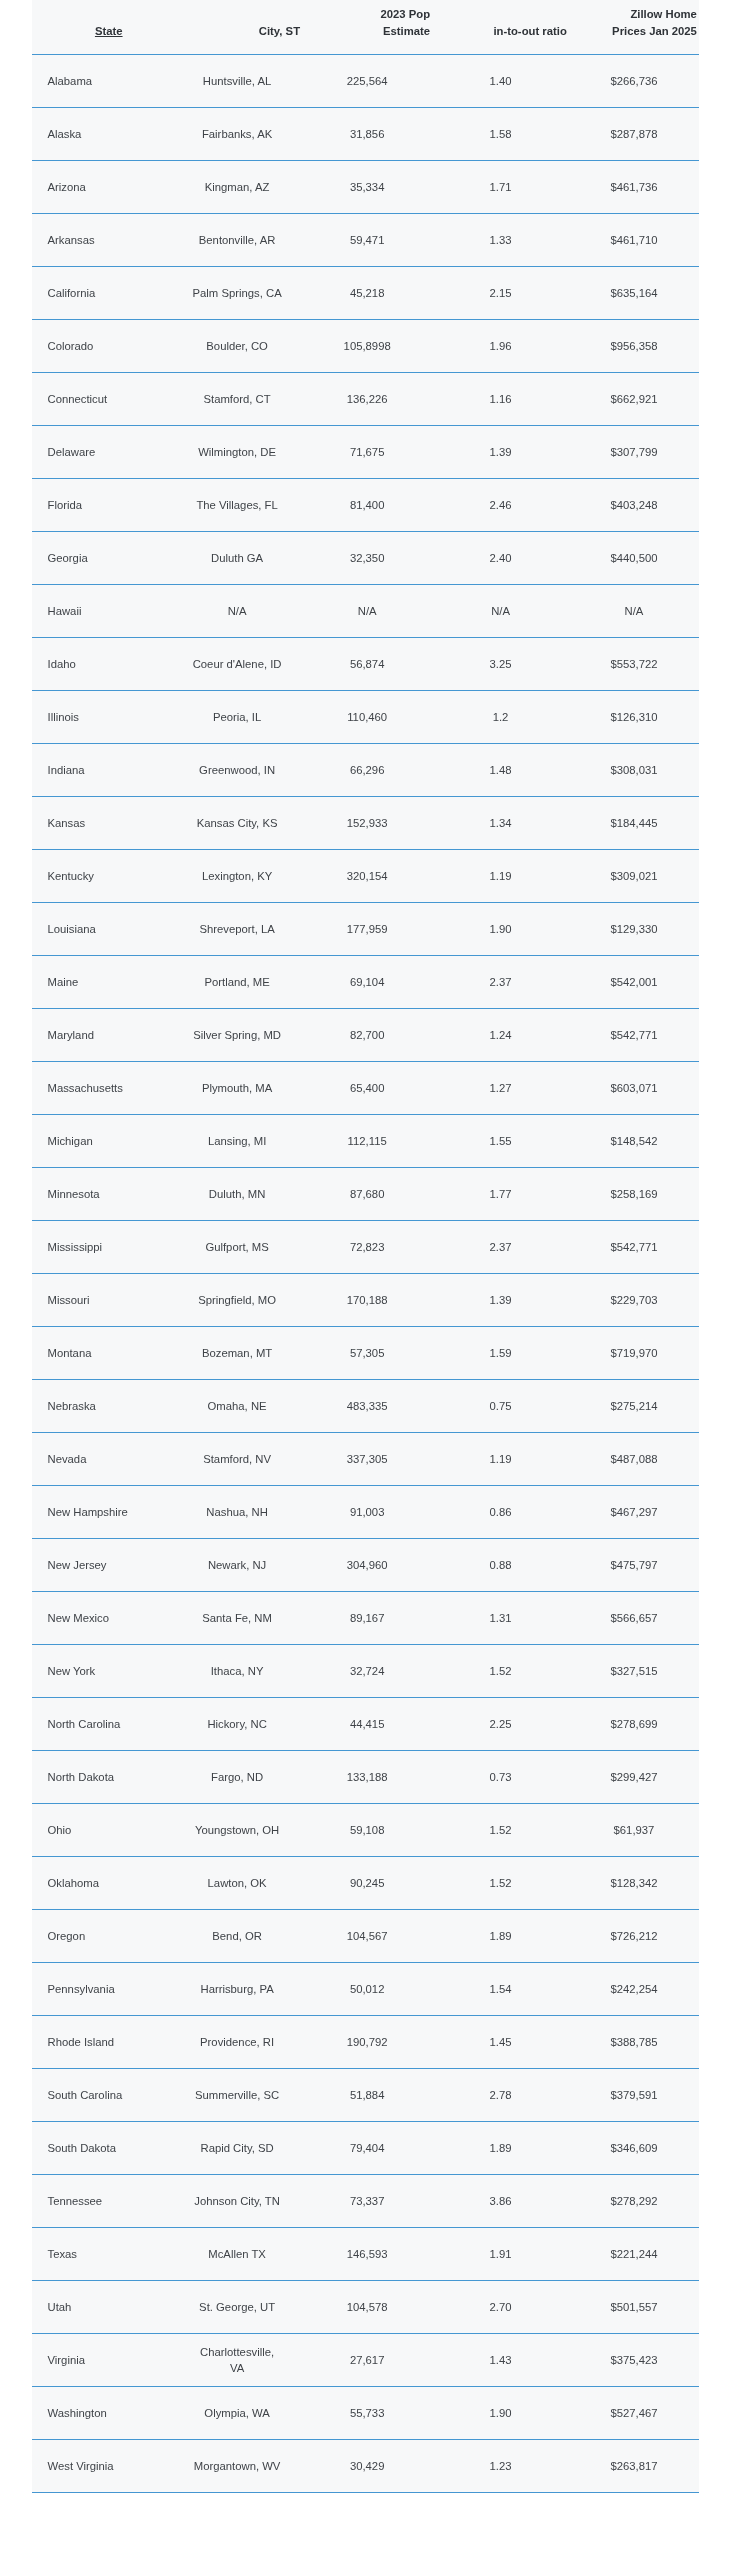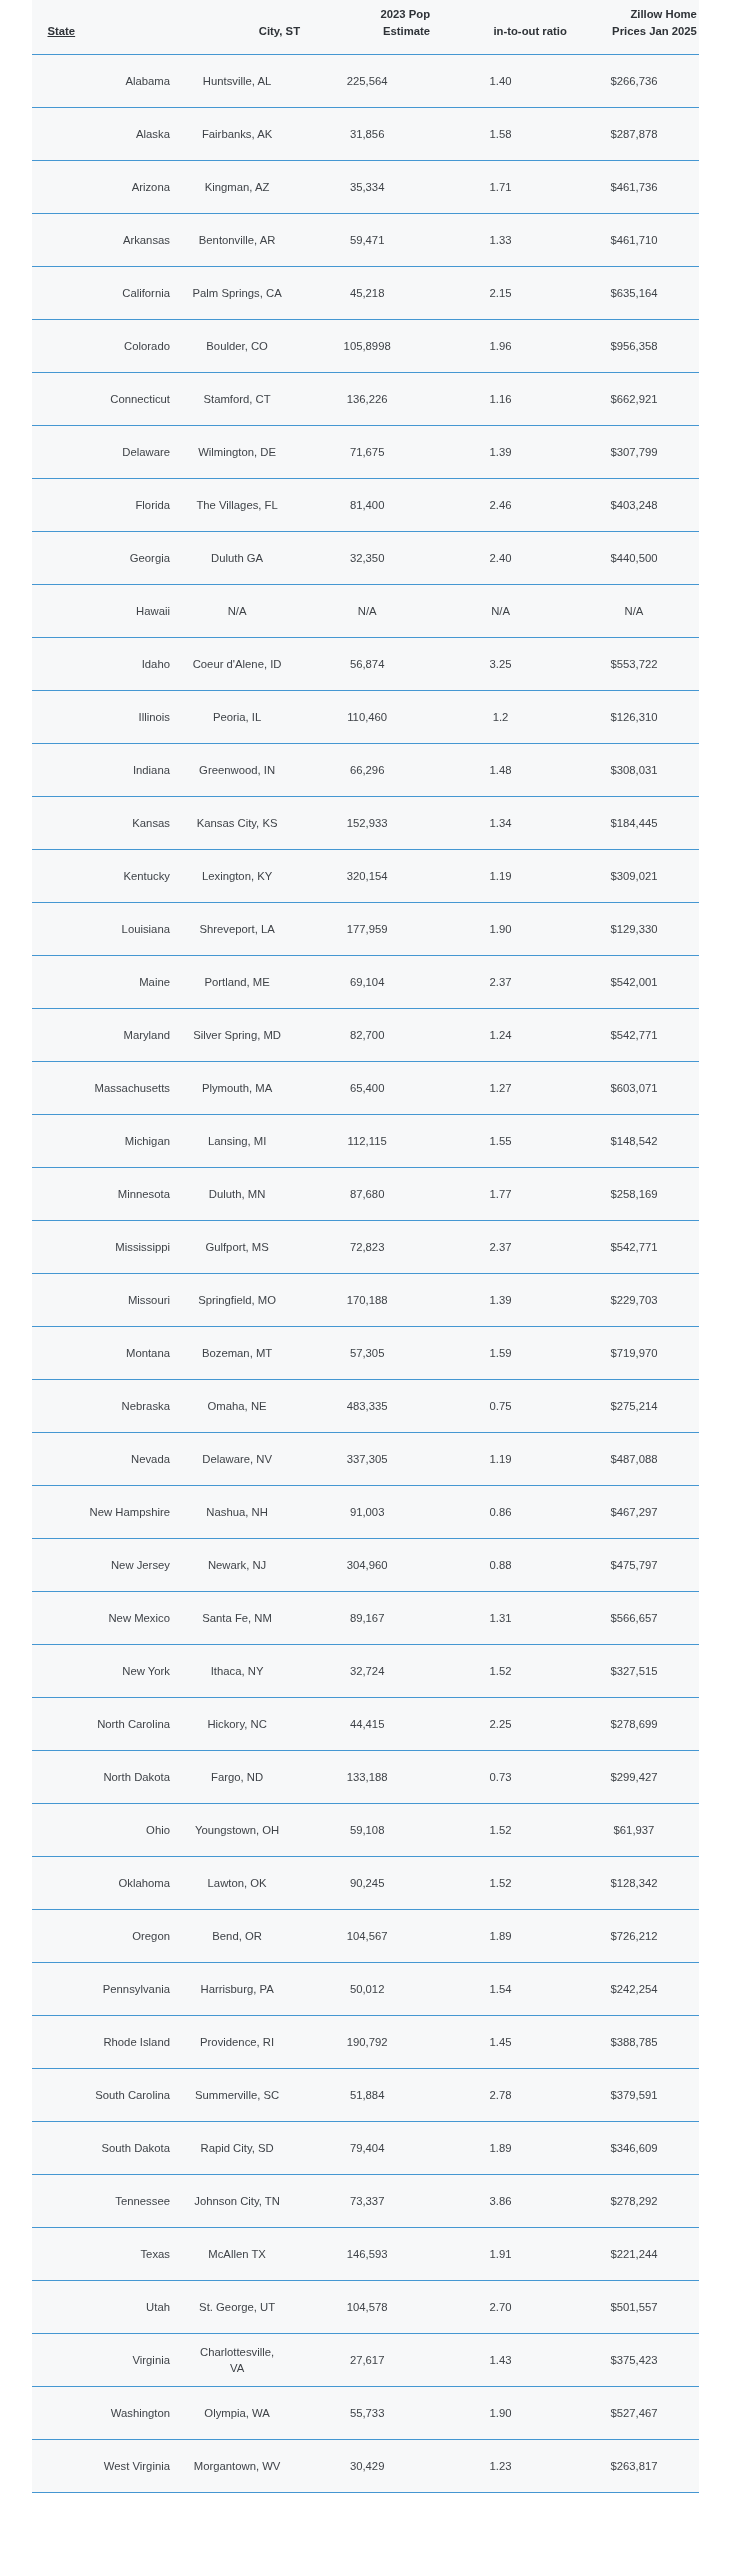--- a/index.html
+++ b/index.html
@@ -38,35 +38,35 @@
     font-weight:700;
     color:var(--header-text);
     text-align:right;
     vertical-align:bottom;
     padding:6.2px 2.1px 15.5px 2.1px;
     border-bottom:1.5px solid var(--divider);
     white-space:pre-line;
     line-height:1.45;
   }
   thead th.state{
-    text-align:left;
+    text-align:center;
     padding-left:15.5px;
     text-decoration:underline;
   }
   tbody td{
     height:53px;
     border-bottom:1.5px solid var(--divider);
     text-align:center;
     vertical-align:middle;
     padding:0 2.1px;
     font-weight:400;
     line-height:1.5;
   }
   tbody td.state{
-    text-align:right;
+    text-align:left;
     padding-left:15.5px;
   }
   tbody td.city{
     white-space:pre-line;
   }
 </style>
 </head>
 <body>
 
 <div class="table-wrap">
@@ -267,21 +267,21 @@
         </tr>
         <tr>
           <td class="state">Nebraska</td>
           <td class="city">Omaha, NE</td>
           <td class="pop">483,335</td>
           <td class="ratio">0.75</td>
           <td class="price">$275,214</td>
         </tr>
         <tr>
           <td class="state">Nevada</td>
-          <td class="city">Delaware, NV</td>
+          <td class="city">Stamford, NV</td>
           <td class="pop">337,305</td>
           <td class="ratio">1.19</td>
           <td class="price">$487,088</td>
         </tr>
         <tr>
           <td class="state">New Hampshire</td>
           <td class="city">Nashua, NH</td>
           <td class="pop">91,003</td>
           <td class="ratio">0.86</td>
           <td class="price">$467,297</td>

